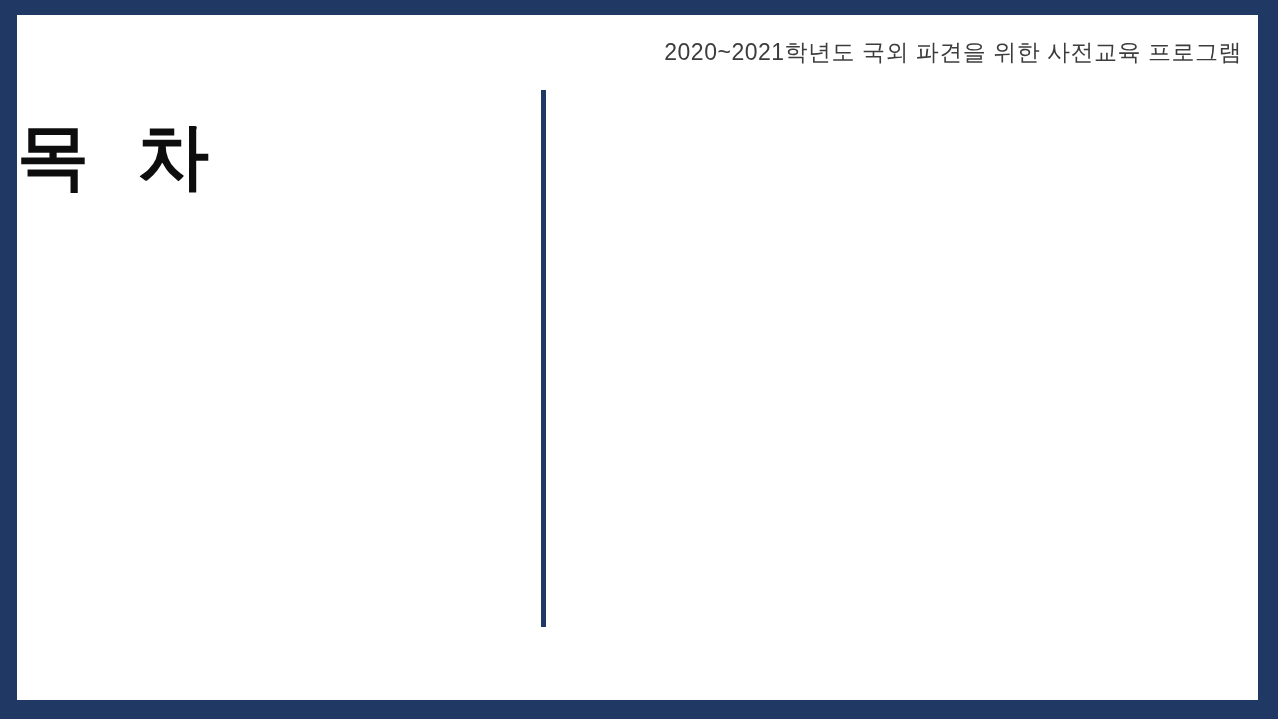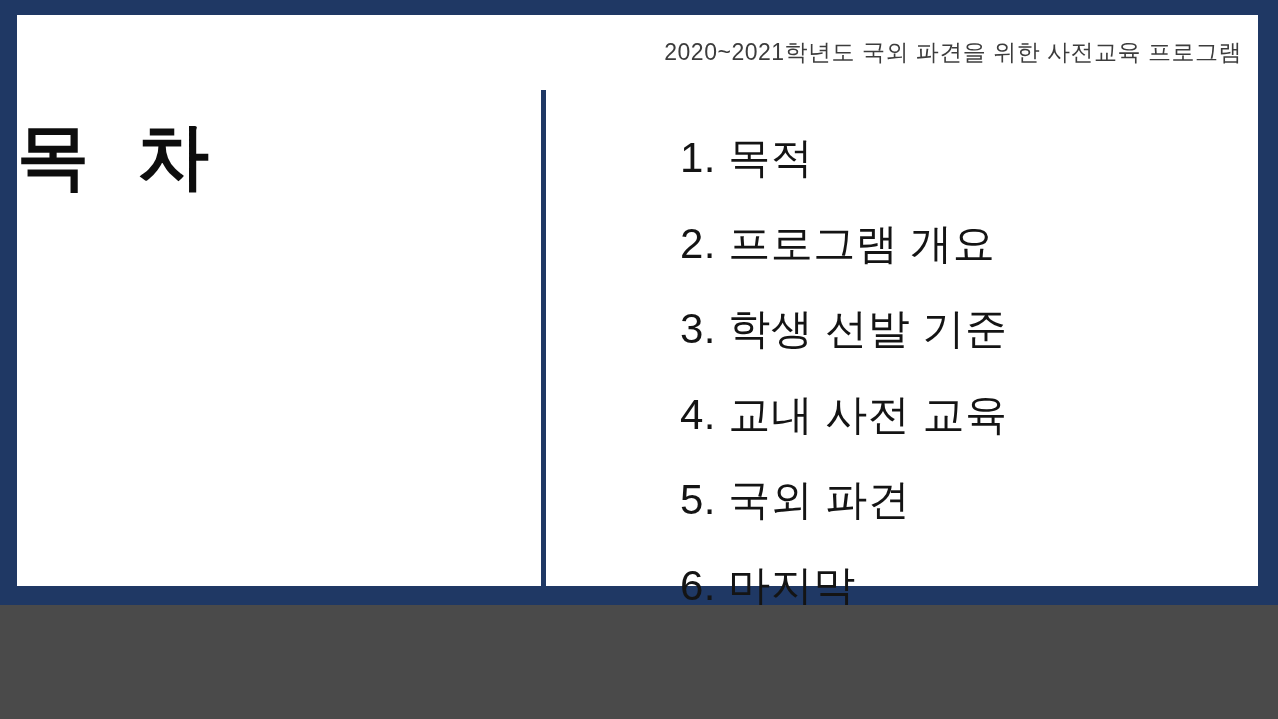--- a/index.html
+++ b/index.html
@@ -4,21 +4,21 @@
 <style>
   html, body {
     margin: 0;
     padding: 0;
     background: #4a4a4a;
     font-family: "Liberation Sans", "DejaVu Sans", sans-serif;
   }
   .slide {
     position: relative;
     width: 1278px;
-    height: 605px;
+    height: 719px;
     background: #1f3864;
     overflow: hidden;
   }
   .content {
     position: absolute;
     top: 15px;
     left: 17px;
     right: 20px;
     bottom: 19px;
     background: #ffffff;
@@ -75,23 +75,15 @@
 
 <div class="slide">
   <div class="content">
 
     <div class="header-caption">2020~2021학년도 국외 파견을 위한 사전교육 프로그램</div>
 
     <div class="slide-title">목 차</div>
 
     <div class="vertical-divider"></div>
 
-    <ul class="toc-list">
-      <li>1. 목적</li>
-      <li>2. 프로그램 개요</li>
-      <li>3. 학생 선발 기준</li>
-      <li>4. 교내 사전 교육</li>
-      <li>5. 국외 파견</li>
-      <li>6. 마지막</li>
-    </ul>
 
   </div>
 </div>
 
 </body></html>

